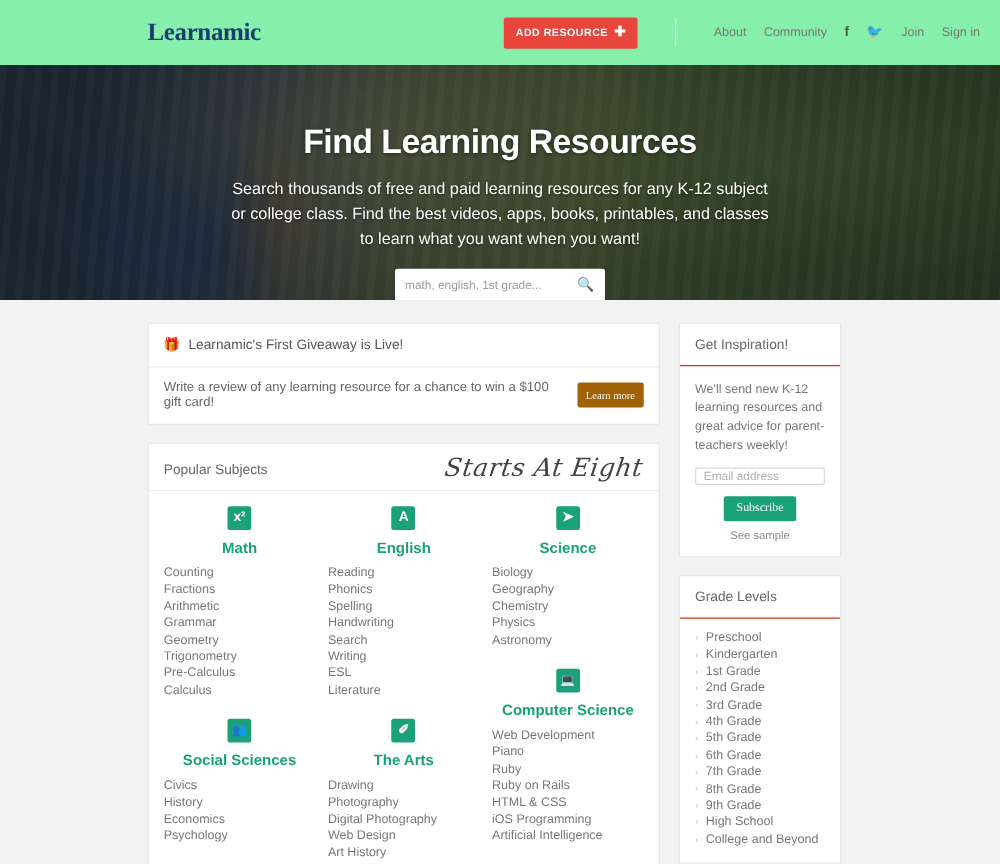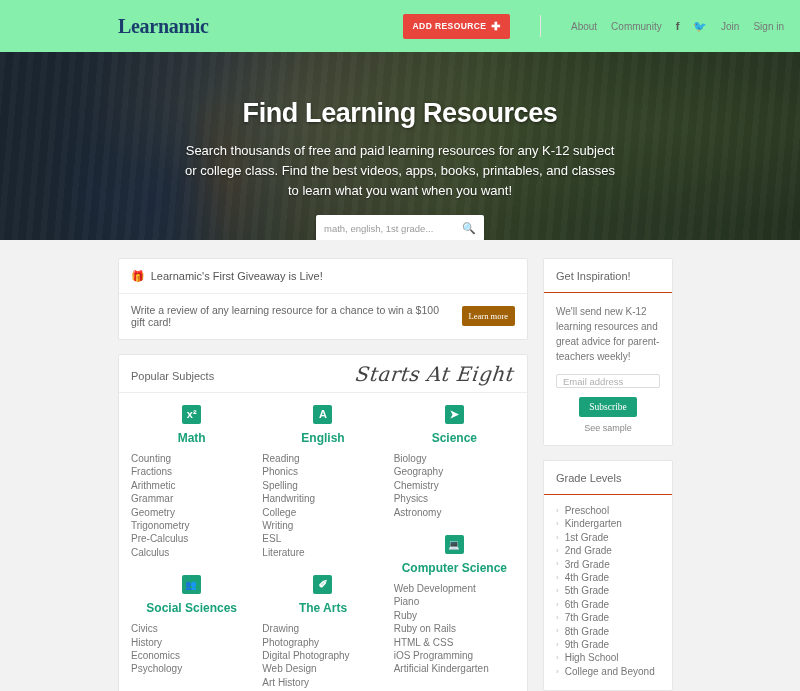--- a/index.html
+++ b/index.html
@@ -420,21 +420,21 @@
           <div class="subject">
             <div class="subject-head">
               <span class="subj-icon">A</span>
               <span class="subject-name">English</span>
             </div>
             <ul>
               <li>Reading</li>
               <li>Phonics</li>
               <li>Spelling</li>
               <li>Handwriting</li>
-              <li>College</li>
+              <li>Search</li>
               <li>Writing</li>
               <li>ESL</li>
               <li>Literature</li>
             </ul>
           </div>
           <div class="subject">
             <div class="subject-head">
               <span class="subj-icon">✐</span>
               <span class="subject-name">The Arts</span>
             </div>
@@ -477,21 +477,21 @@
               <span class="subj-icon small">💻</span>
               <span class="subject-name">Computer Science</span>
             </div>
             <ul>
               <li>Web Development</li>
               <li>Piano</li>
               <li>Ruby</li>
               <li>Ruby on Rails</li>
               <li>HTML &amp; CSS</li>
               <li>iOS Programming</li>
-              <li>Artificial Kindergarten</li>
+              <li>Artificial Intelligence</li>
             </ul>
           </div>
         </div>
 
       </div>
     </div>
   </div>
 
   <div class="col-side">
 

